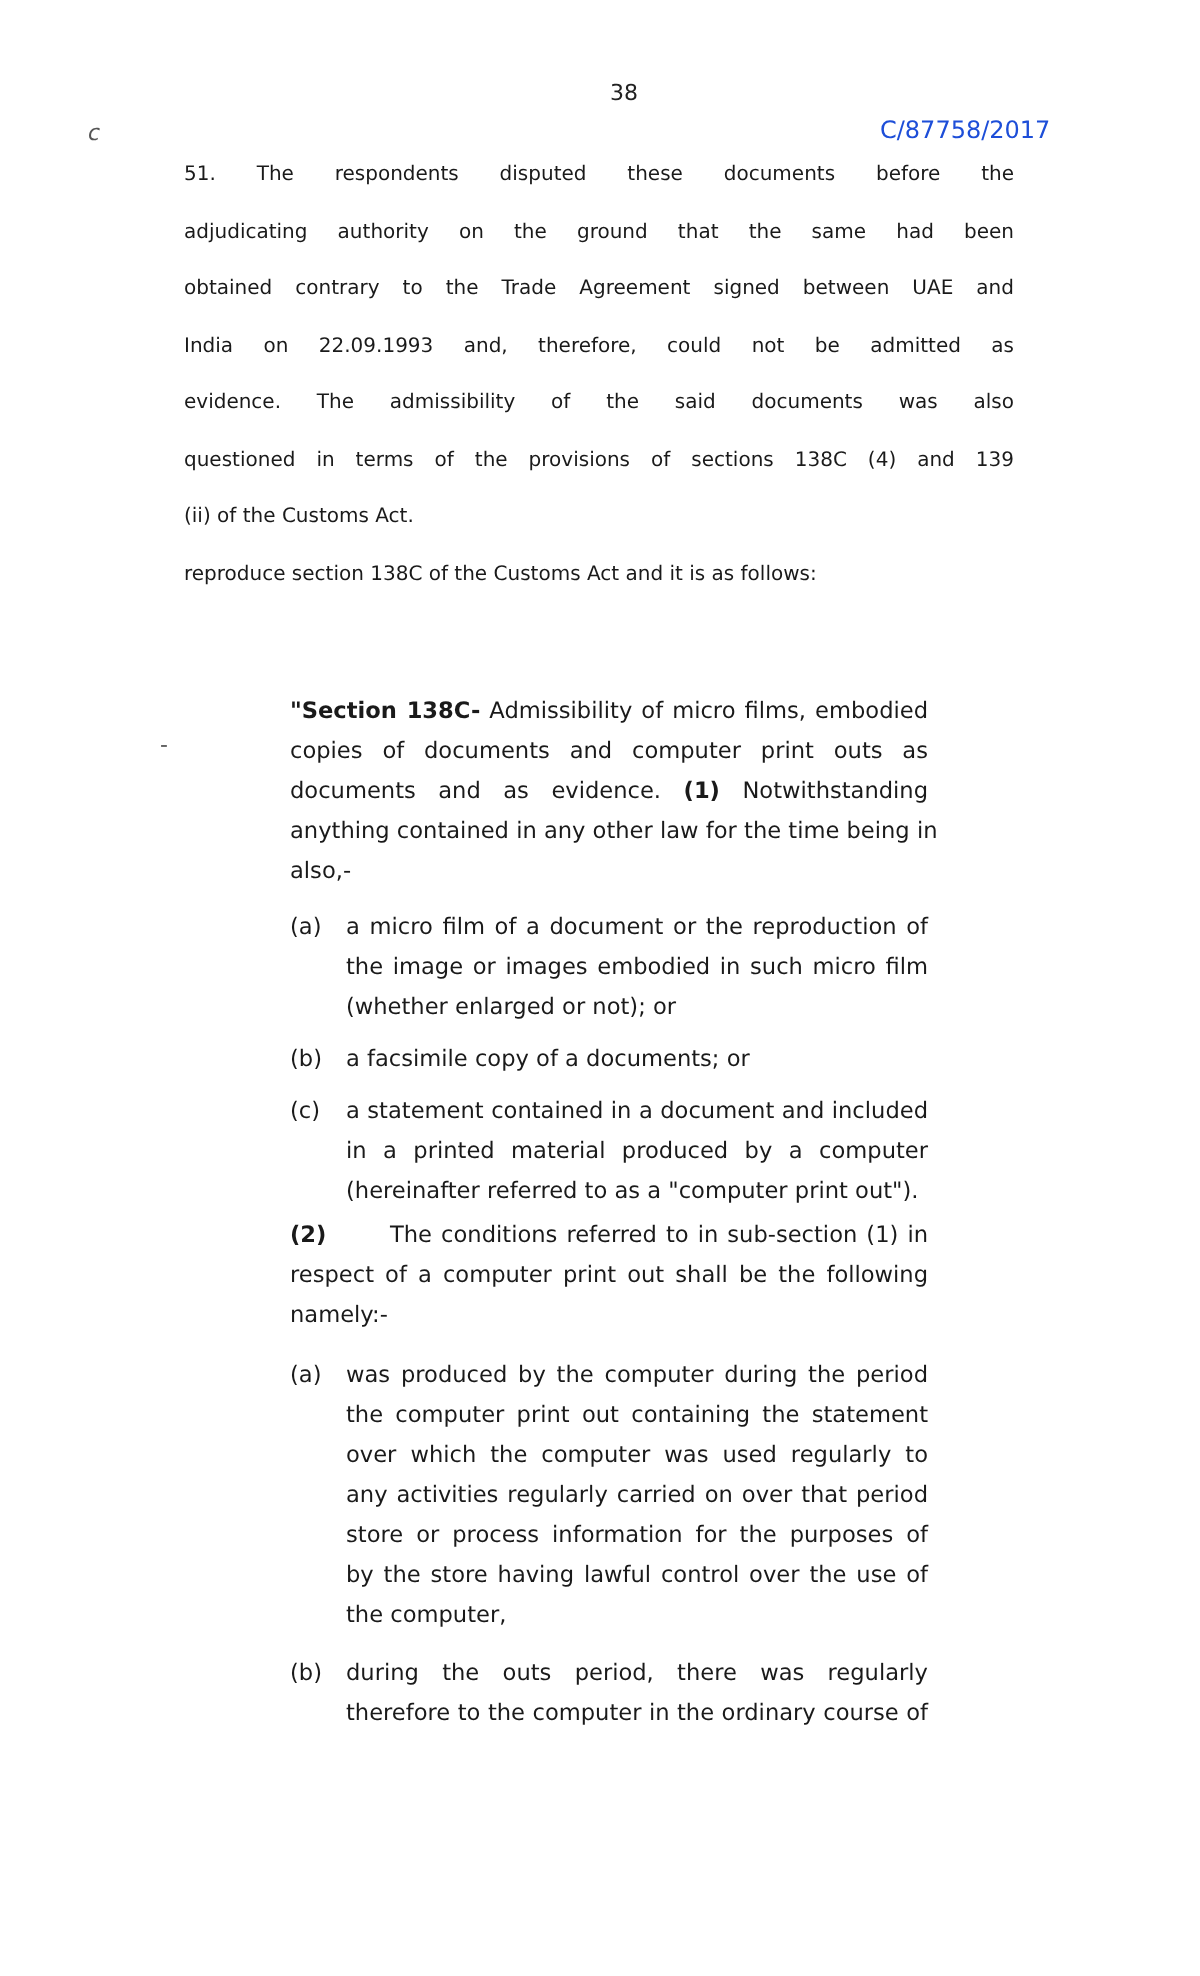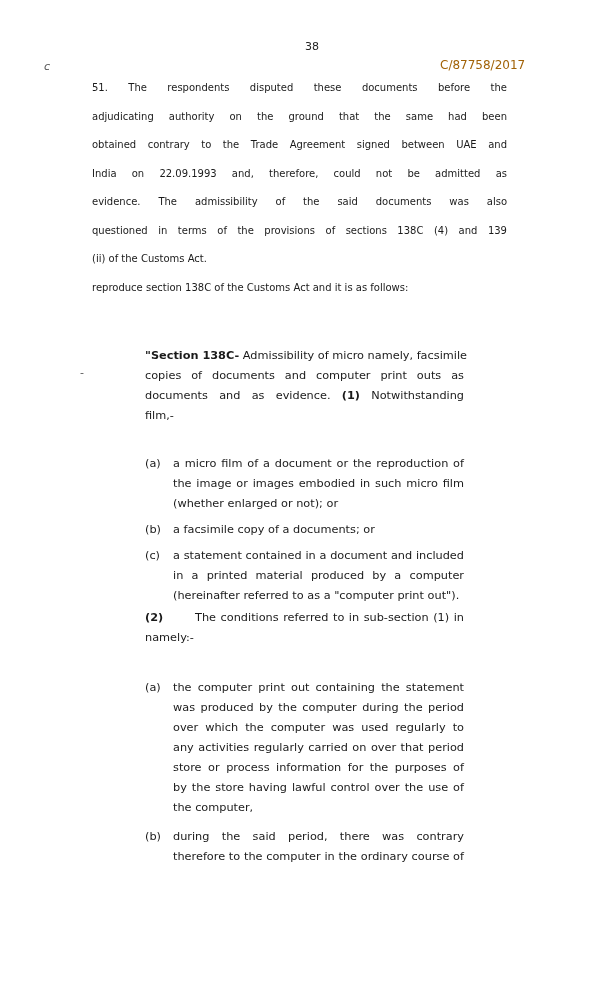--- a/index.html
+++ b/index.html
@@ -22,21 +22,21 @@
       width: 600px;
       text-align: center;
       font-size: 11px;
       color: #222;
     }
     .case-number {
       position: absolute;
       top: 58px;
       left: 440px;
       font-size: 12px;
-      color: #a16207;
+      color: #1d4ed8;
     }
     .mark {
       position: absolute;
       color: #555;
       font-size: 11px;
     }
     .main {
       position: absolute;
       left: 92px;
       width: 415px;
@@ -102,24 +102,25 @@
     <div class="para-line">evidence. The admissibility of the said documents was also</div>
     <div class="para-line">questioned in terms of the provisions of sections 138C (4) and 139</div>
     <div class="para-line last">(ii) of the Customs Act.</div>
   </div>
 
   <div class="main" style="top:274px;">
     <div class="para-line last">reproduce section 138C of the Customs Act and it is as follows:</div>
   </div>
 
   <div class="quote" style="top:346px;">
-    <div class="q-line"><b>"Section 138C-</b><span> Admissibility of micro namely, facsimile</span></div>
+    <div class="q-line"><b>"Section 138C-</b><span> Admissibility of micro films, embodied</span></div>
     <div class="q-line">copies of documents and computer print outs as</div>
     <div class="q-line"><span>documents and as evidence.</span> <b>(1)</b><span> Notwithstanding</span></div>
-    <div class="q-line last">film,-</div>
+    <div class="q-line">anything contained in any other law for the time being in</div>
+    <div class="q-line last">also,-</div>
   </div>
 
   <div class="quote" style="top:454px;">
     <div class="q-item">
       <span class="q-label">(a)</span>
       <div class="q-line">a micro film of a document or the reproduction of</div>
       <div class="q-line">the image or images embodied in such micro film</div>
       <div class="q-line last">(whether enlarged or not); or</div>
     </div>
     <div class="q-item" style="margin-top:6px;">
@@ -132,34 +133,35 @@
       <div class="q-line">in a printed material produced by a computer</div>
       <div class="q-line last">(hereinafter referred to as a "computer print out").</div>
     </div>
   </div>
 
   <div class="quote" style="top:608px;">
     <div class="q-item" style="padding-left:50px;">
       <b class="q-label">(2)</b>
       <div class="q-line">The conditions referred to in sub-section (1) in</div>
     </div>
+    <div class="q-line">respect of a computer print out shall be the following</div>
     <div class="q-line last">namely:-</div>
   </div>
 
   <div class="quote" style="top:678px;">
     <div class="q-item">
       <span class="q-label">(a)</span>
+      <div class="q-line">was produced by the computer during the period</div>
       <div class="q-line">the computer print out containing the statement</div>
-      <div class="q-line">was produced by the computer during the period</div>
       <div class="q-line">over which the computer was used regularly to</div>
       <div class="q-line">any activities regularly carried on over that period</div>
       <div class="q-line">store or process information for the purposes of</div>
       <div class="q-line">by the store having lawful control over the use of</div>
       <div class="q-line last">the computer,</div>
     </div>
     <div class="q-item" style="margin-top:9px;">
       <span class="q-label">(b)</span>
-      <div class="q-line">during the said period, there was contrary</div>
+      <div class="q-line">during the outs period, there was regularly</div>
       <div class="q-line">therefore to the computer in the ordinary course of</div>
     </div>
   </div>
 
 </div>
 
 </body></html>

